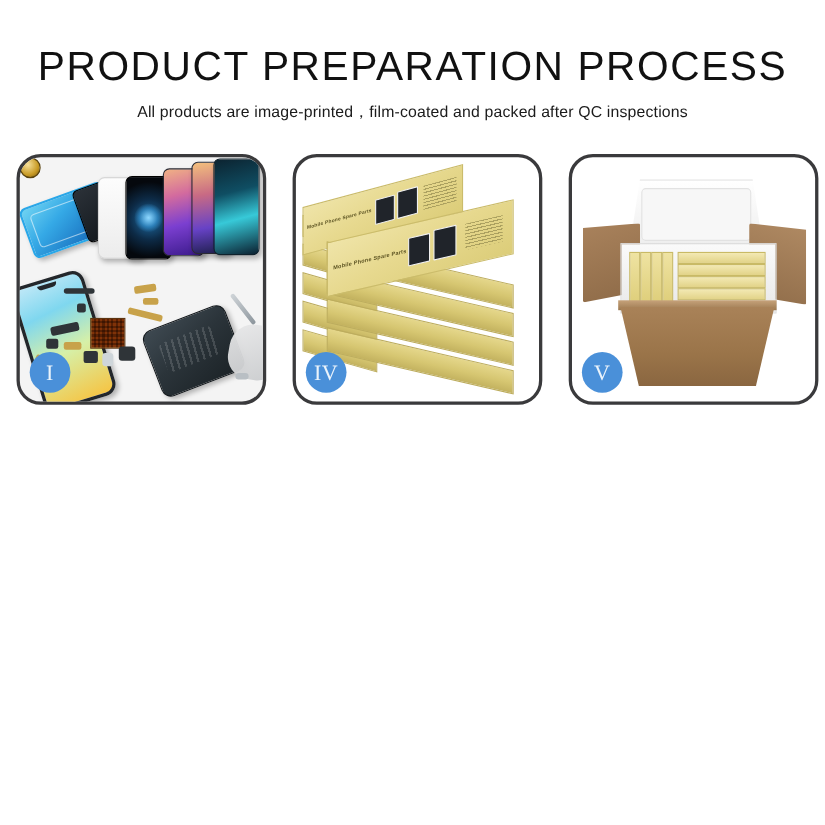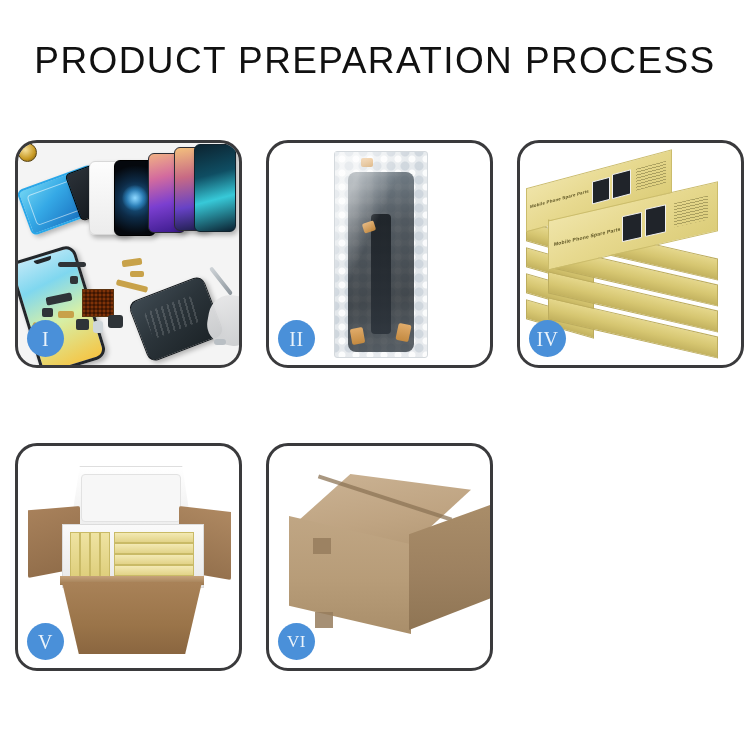--- a/index.html
+++ b/index.html
@@ -290,20 +290,21 @@
     position:absolute;background:rgba(150,124,93,.85);
   }
 </style>
 </head>
 <body>
 
 <div class="page">
 
   <div class="header">
     <div class="title">PRODUCT PREPARATION PROCESS</div>
+    <div class="subtitle">All products are image-printed，film-coated and packed after QC inspections</div>
   </div>
 
   <div class="grid">
 
     <div class="panel p1">
       <div class="stage">
         <div class="ph scr-a shadow"></div>
         <div class="ph scr-a2 shadow"></div>
         <div class="ph scr-white shadow"></div>
         <div class="ph scr-dark shadow"></div>
@@ -329,34 +330,20 @@
         <div class="prt" style="left:52px;top:133px;width:8px;height:8px;"></div>
 
         <div class="ph back-housing shadow"></div>
         <div class="hand"></div>
         <div class="tweezer"></div>
         <div class="prt" style="left:196px;top:196px;width:12px;height:6px;background:#b9bfc4;border-radius:3px;"></div>
       </div>
       <div class="badge">I</div>
     </div>
 
-    <div class="panel p2">
-      <div class="stage">
-        <div class="bag">
-          <div class="inner"></div>
-          <div class="flex-tail"></div>
-          <div class="tape" style="left:26px;top:6px;width:12px;height:9px;"></div>
-          <div class="tape" style="left:28px;top:70px;width:12px;height:10px;transform:rotate(-18deg);"></div>
-          <div class="tape" style="left:16px;top:176px;width:13px;height:16px;transform:rotate(-10deg);"></div>
-          <div class="tape" style="left:62px;top:172px;width:13px;height:17px;transform:rotate(12deg);"></div>
-          <div class="gloss"></div>
-        </div>
-      </div>
-      <div class="badge">II</div>
-    </div>
 
 
     <div class="panel p4">
       <div class="stage">
 
         <div class="bx side" style="left:6px;top:62px;width:66px;height:18px;transform:skewY(16deg);"></div>
         <div class="bx side" style="left:6px;top:88px;width:66px;height:18px;transform:skewY(16deg);"></div>
         <div class="bx side" style="left:6px;top:114px;width:66px;height:18px;transform:skewY(16deg);"></div>
         <div class="bx side" style="left:6px;top:140px;width:66px;height:18px;transform:skewY(16deg);"></div>
         <div class="bx side" style="left:6px;top:166px;width:66px;height:18px;transform:skewY(16deg);"></div>
@@ -398,26 +385,15 @@
         <div class="ybox flat" style="left:96px;top:86px;width:78px;height:9px;"></div>
         <div class="ybox flat" style="left:96px;top:97px;width:78px;height:9px;"></div>
         <div class="ybox flat" style="left:96px;top:108px;width:78px;height:9px;"></div>
         <div class="ybox flat" style="left:96px;top:119px;width:78px;height:9px;"></div>
         <div class="carton-top-edge"></div>
         <div class="carton-front"></div>
       </div>
       <div class="badge">V</div>
     </div>
 
-    <div class="panel p6">
-      <div class="stage">
-        <div class="top"></div>
-        <div class="seam"></div>
-        <div class="left"></div>
-        <div class="right"></div>
-        <div class="tab" style="left:44px;top:92px;width:18px;height:16px;"></div>
-        <div class="tab" style="left:46px;top:166px;width:18px;height:16px;"></div>
-      </div>
-      <div class="badge small">VI</div>
-    </div>
 
   </div>
 </div>
 
 </body></html>

